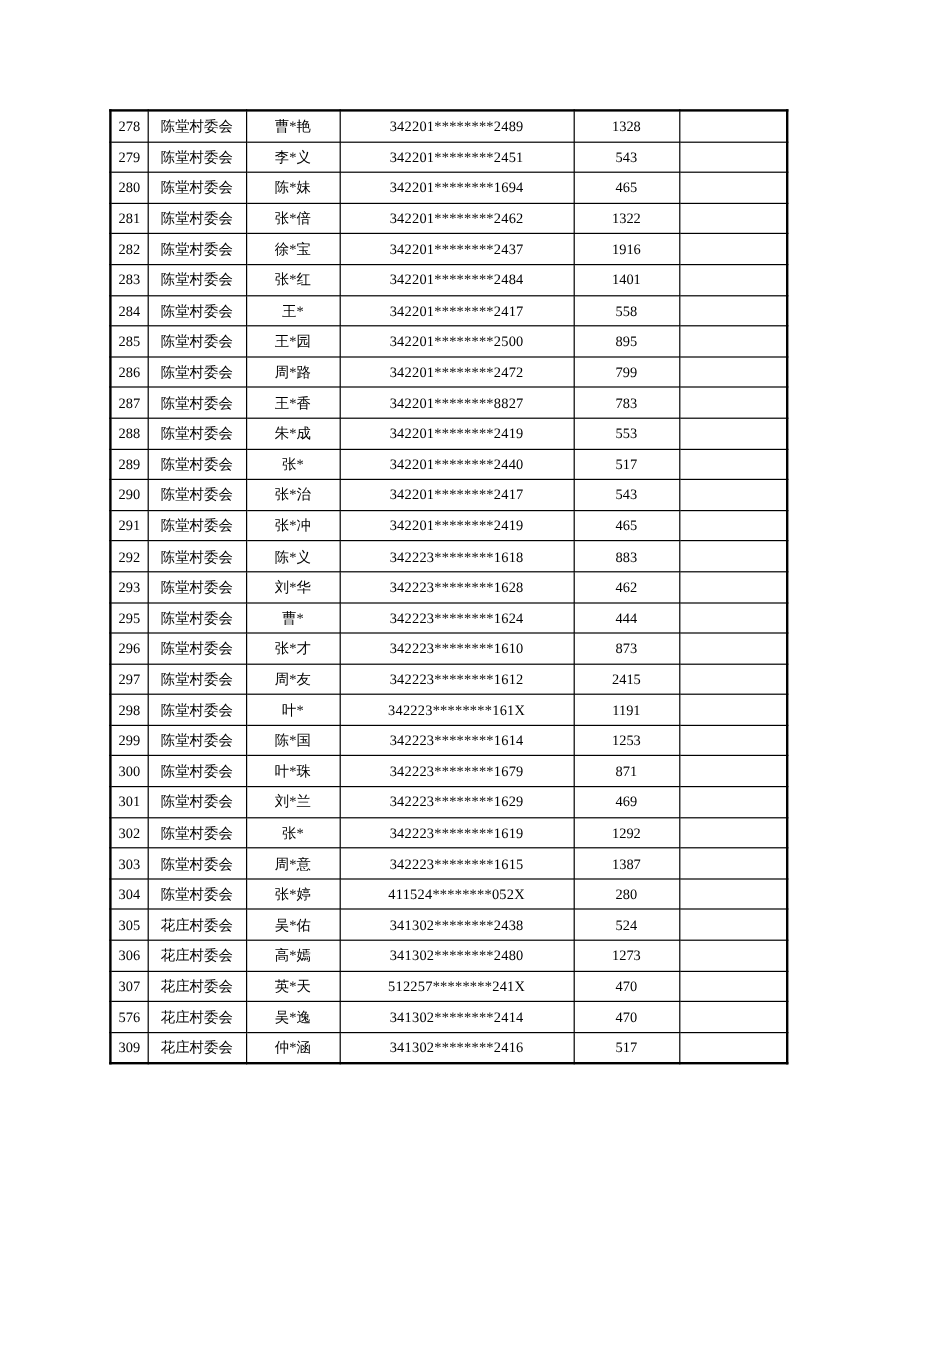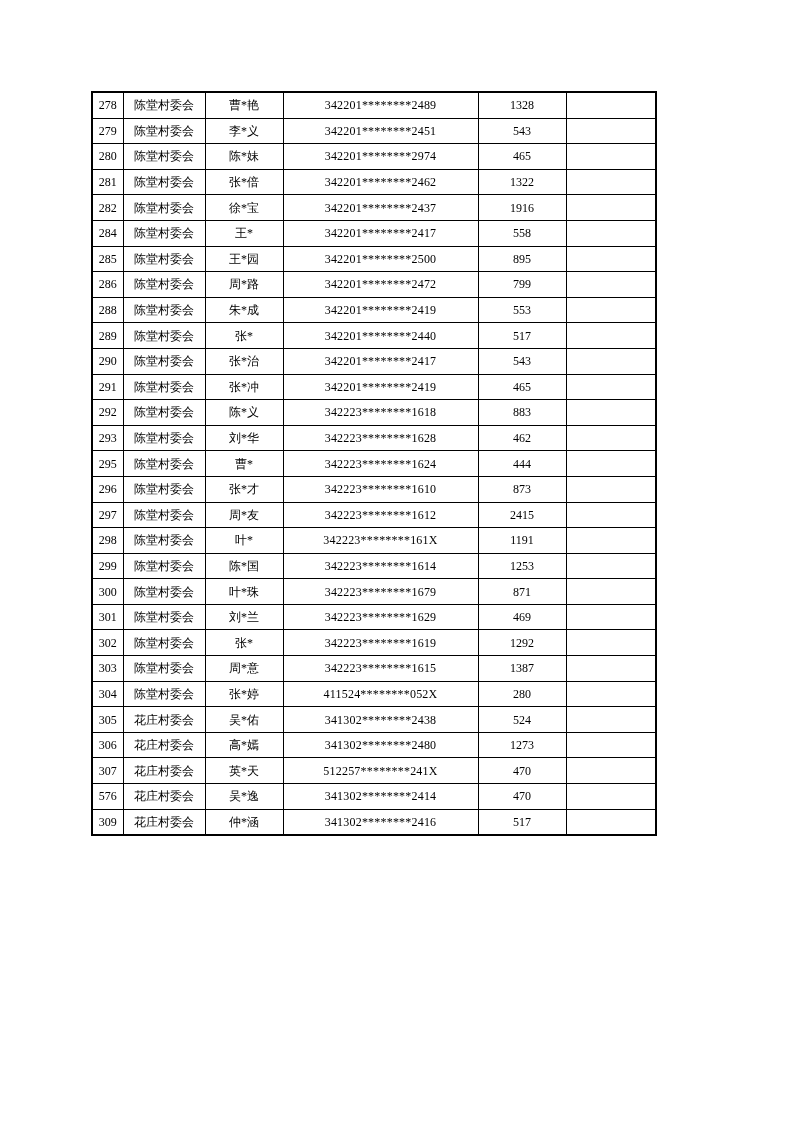--- a/index.html
+++ b/index.html
@@ -67,41 +67,49 @@
           <td class="col-village">陈堂村委会</td>
           <td class="col-name">李*义</td>
           <td class="col-id">342201********2451</td>
           <td class="col-amount">543</td>
           <td class="col-blank"></td>
         </tr>
         <tr>
           <td class="col-index">280</td>
           <td class="col-village">陈堂村委会</td>
           <td class="col-name">陈*妹</td>
-          <td class="col-id">342201********2974</td>
+          <td class="col-id">342201********1694</td>
           <td class="col-amount">465</td>
           <td class="col-blank"></td>
         </tr>
         <tr>
           <td class="col-index">281</td>
           <td class="col-village">陈堂村委会</td>
           <td class="col-name">张*倍</td>
           <td class="col-id">342201********2462</td>
           <td class="col-amount">1322</td>
           <td class="col-blank"></td>
         </tr>
         <tr>
           <td class="col-index">282</td>
           <td class="col-village">陈堂村委会</td>
           <td class="col-name">徐*宝</td>
           <td class="col-id">342201********2437</td>
           <td class="col-amount">1916</td>
           <td class="col-blank"></td>
         </tr>
         <tr>
+          <td class="col-index">283</td>
+          <td class="col-village">陈堂村委会</td>
+          <td class="col-name">张*红</td>
+          <td class="col-id">342201********2484</td>
+          <td class="col-amount">1401</td>
+          <td class="col-blank"></td>
+        </tr>
+        <tr>
           <td class="col-index">284</td>
           <td class="col-village">陈堂村委会</td>
           <td class="col-name">王*</td>
           <td class="col-id">342201********2417</td>
           <td class="col-amount">558</td>
           <td class="col-blank"></td>
         </tr>
         <tr>
           <td class="col-index">285</td>
           <td class="col-village">陈堂村委会</td>
@@ -109,20 +117,28 @@
           <td class="col-id">342201********2500</td>
           <td class="col-amount">895</td>
           <td class="col-blank"></td>
         </tr>
         <tr>
           <td class="col-index">286</td>
           <td class="col-village">陈堂村委会</td>
           <td class="col-name">周*路</td>
           <td class="col-id">342201********2472</td>
           <td class="col-amount">799</td>
+          <td class="col-blank"></td>
+        </tr>
+        <tr>
+          <td class="col-index">287</td>
+          <td class="col-village">陈堂村委会</td>
+          <td class="col-name">王*香</td>
+          <td class="col-id">342201********8827</td>
+          <td class="col-amount">783</td>
           <td class="col-blank"></td>
         </tr>
         <tr>
           <td class="col-index">288</td>
           <td class="col-village">陈堂村委会</td>
           <td class="col-name">朱*成</td>
           <td class="col-id">342201********2419</td>
           <td class="col-amount">553</td>
           <td class="col-blank"></td>
         </tr>

